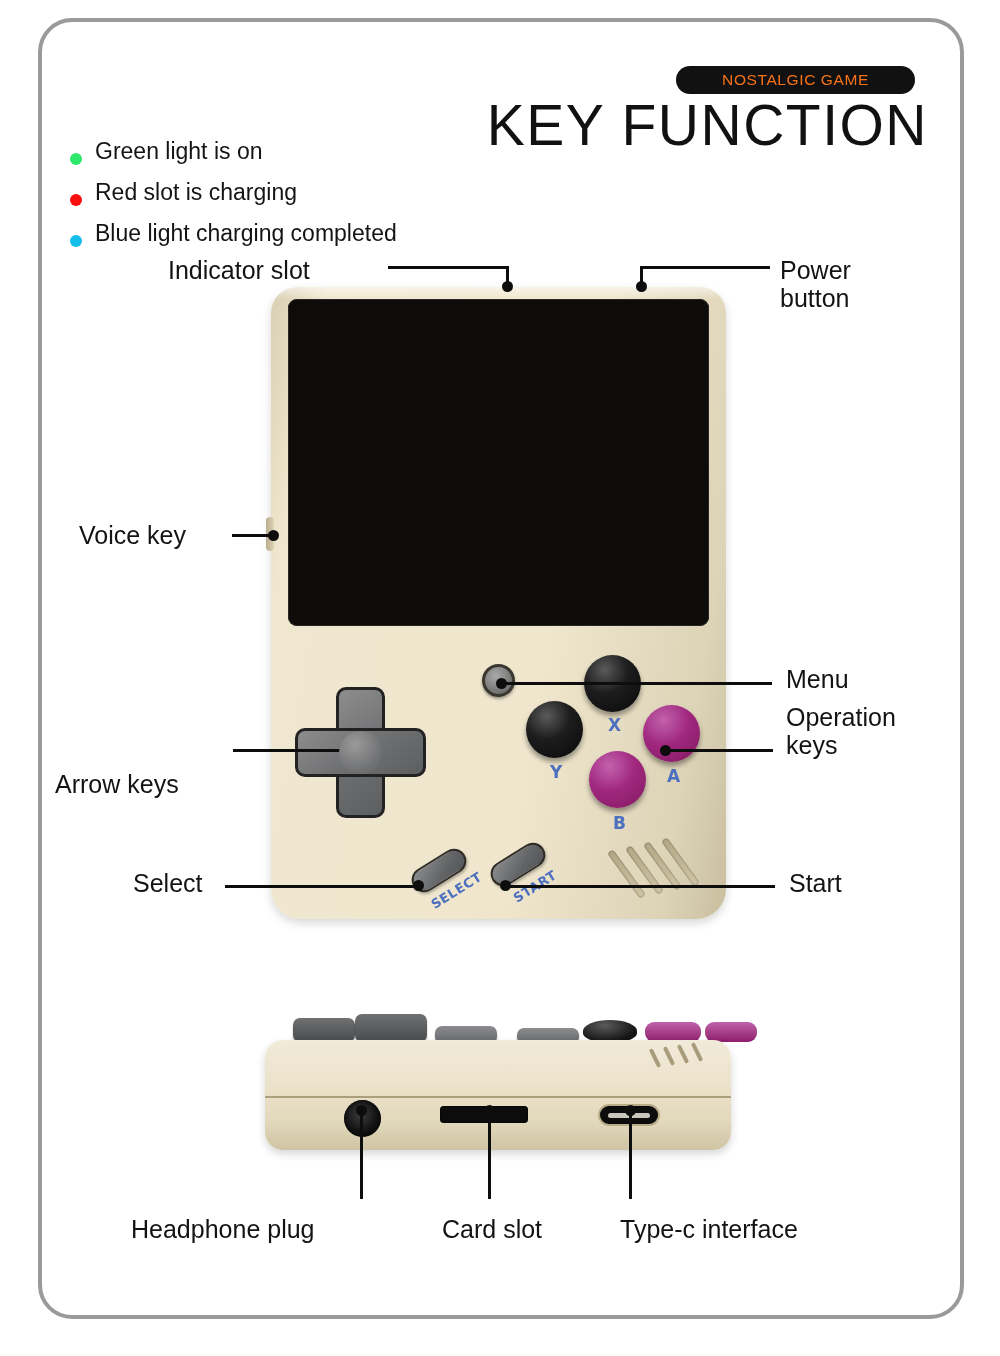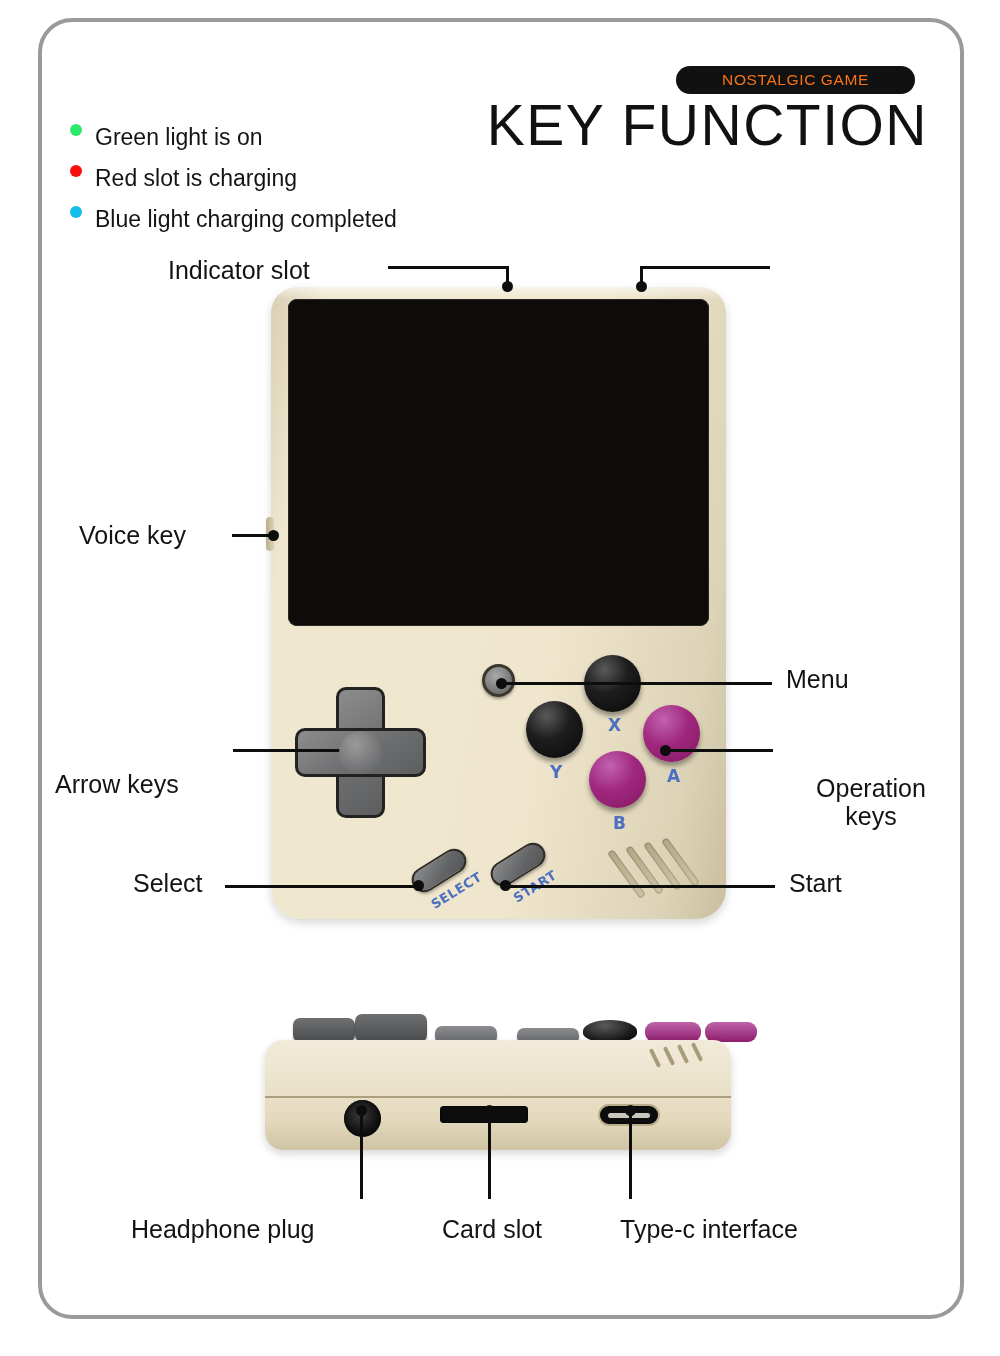--- a/index.html
+++ b/index.html
@@ -55,21 +55,21 @@
   }
 
   
   #legend {
     position: absolute;
     left: 70px; top: 124px;
     width: 470px;
   }
   .legend-row {
     display: flex;
-    align-items: flex-start;
+    align-items: flex-end;
     height: 41px;
   }
   .legend-dot {
     width: 12px; height: 12px;
     border-radius: 50%;
     flex: 0 0 auto;
     margin-right: 13px;
   }
   .legend-text {
     font-size: 23px;
@@ -414,37 +414,41 @@
       <div class="eslot" style="left:30px; top:-2px;"></div>
       <div class="eslot" style="left:44px; top:-4px;"></div>
     </div>
   </div>
 
   <div class="label" style="left:168px; top:256px;">Indicator slot</div>
   <div class="leader h" style="left:388px; top:266px; width:121px;"></div>
   <div class="leader v" style="left:506px; top:266px; height:22px;"></div>
   <div class="dot" style="left:502px; top:281px;"></div>
 
+  <div class="label two-line" style="left:780px; top:256px; width:150px;">
+    <span>Power</span><br>
+    <span>button</span>
+  </div>
   <div class="leader h" style="left:640px; top:266px; width:130px;"></div>
   <div class="leader v" style="left:640px; top:266px; height:22px;"></div>
   <div class="dot" style="left:636px; top:281px;"></div>
 
   <div class="label" style="left:79px; top:521px;">Voice key</div>
   <div class="leader h" style="left:232px; top:534px; width:42px;"></div>
   <div class="dot" style="left:268px; top:530px;"></div>
 
   <div class="label" style="left:55px; top:770px;">Arrow keys</div>
   <div class="leader h" style="left:233px; top:749px; width:130px;"></div>
   <div class="dot" style="left:356px; top:745px;"></div>
 
   <div class="label" style="left:786px; top:665px;">Menu</div>
   <div class="leader h" style="left:500px; top:682px; width:272px;"></div>
   <div class="dot" style="left:496px; top:678px;"></div>
 
-  <div class="label two-line" style="left:786px; top:774px; width:170px;text-align:center;">
+  <div class="label two-line" style="left:786px; top:703px; width:170px;">
     <span>Operation</span><br>
     <span>keys</span>
   </div>
   <div class="leader h" style="left:665px; top:749px; width:108px;"></div>
   <div class="dot" style="left:660px; top:745px;"></div>
 
   <div class="label" style="left:133px; top:869px;">Select</div>
   <div class="leader h" style="left:225px; top:885px; width:195px;"></div>
   <div class="dot" style="left:413px; top:880px;"></div>
 

